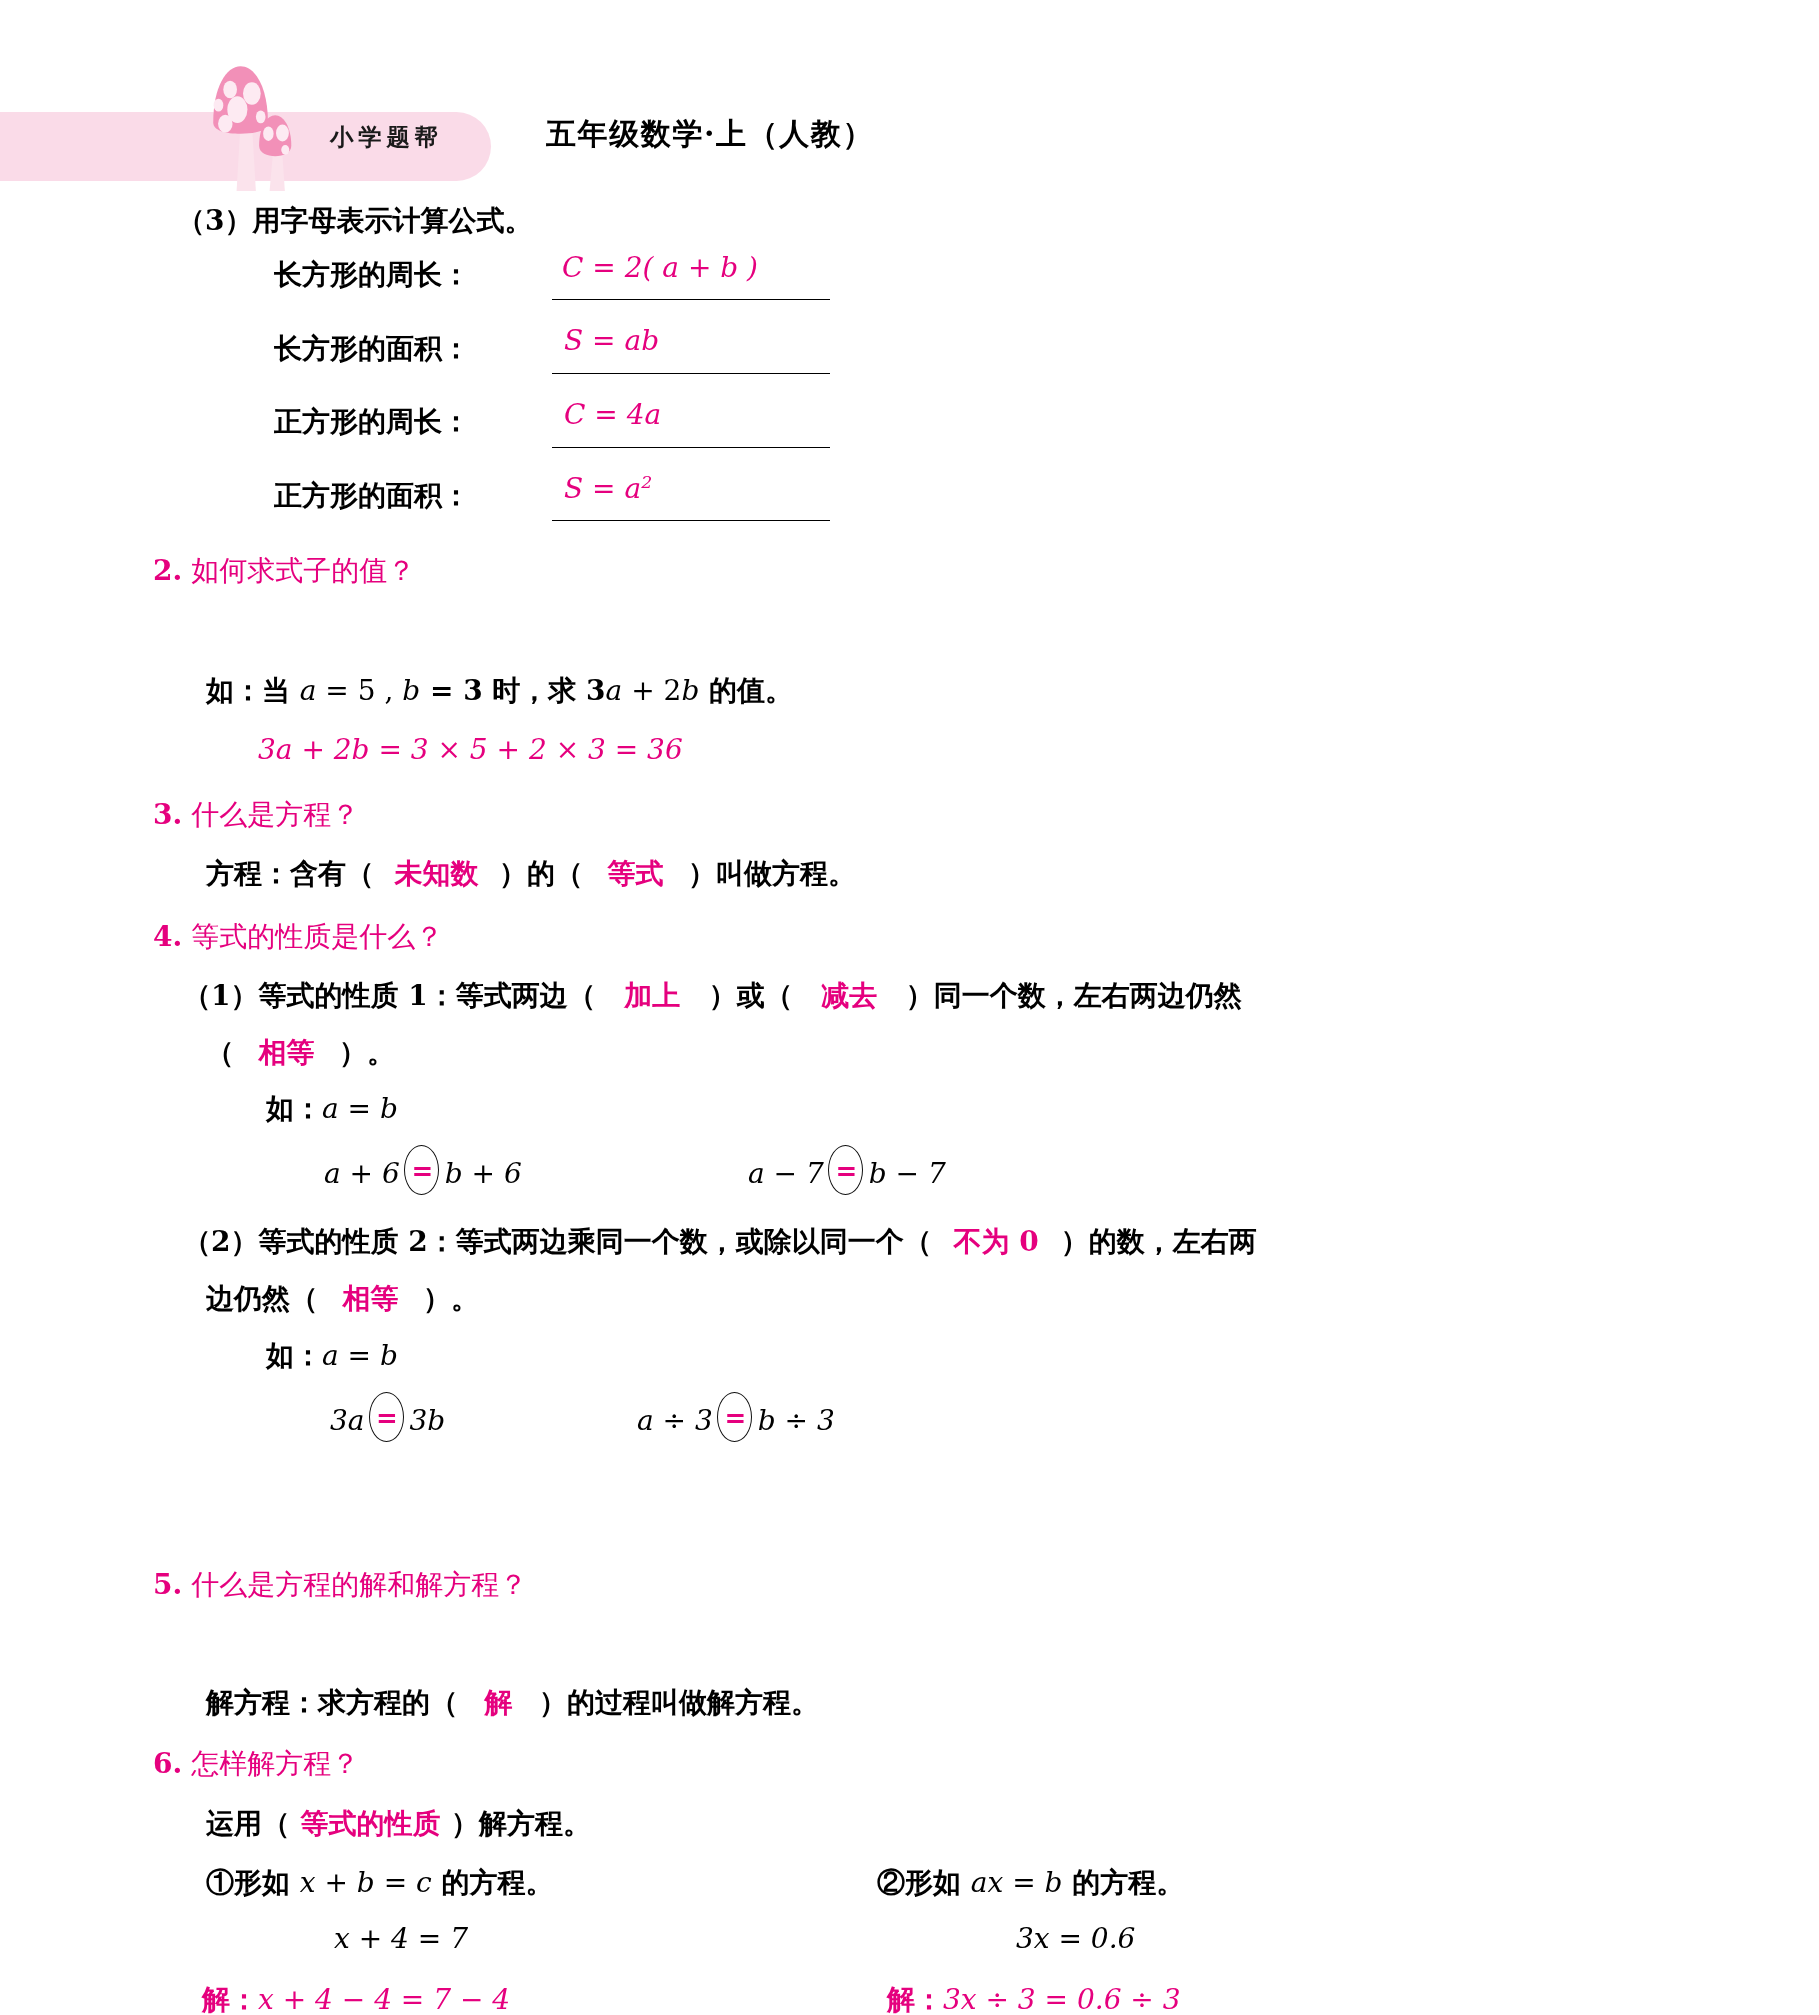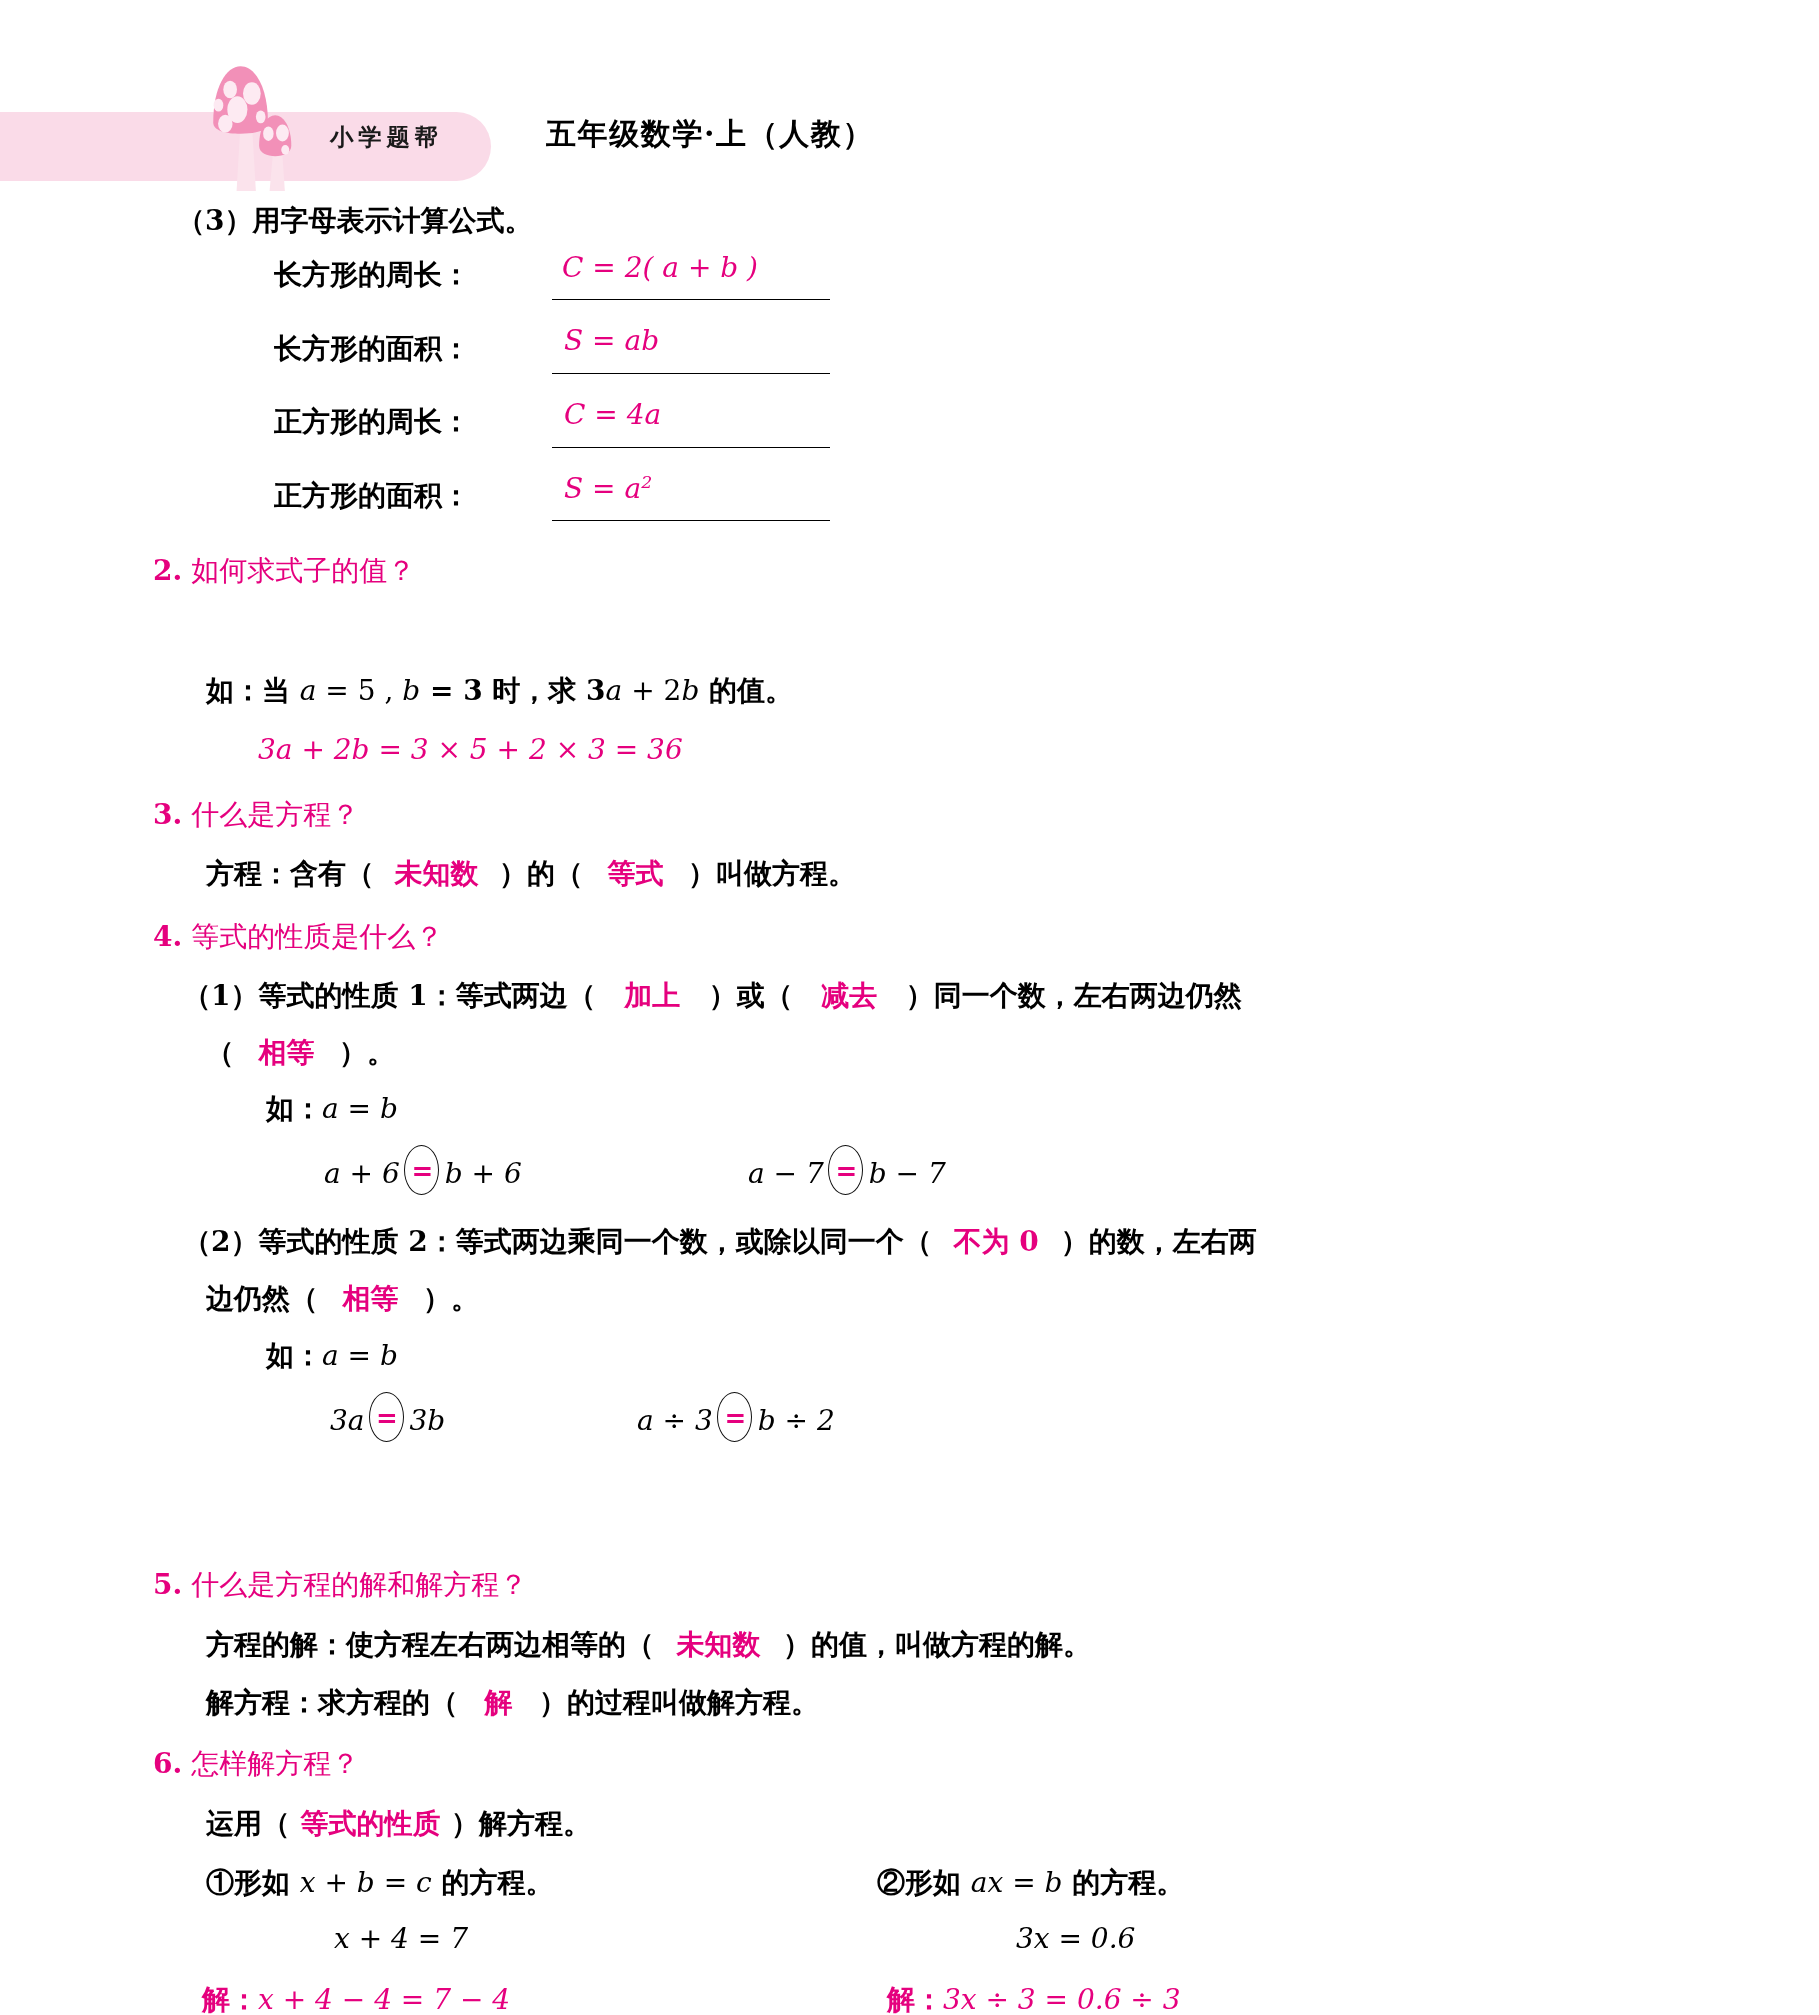--- a/index.html
+++ b/index.html
@@ -171,31 +171,28 @@
 
   <div class="row t1" style="left:266px;top:1337px;">
     <span class="zh">如：</span><span class="mi">a</span><span class="mn"> = </span><span class="mi">b</span>
   </div>
 
   <div class="row" style="left:330px;top:1392px;font-size:28px;">
     <span class="mi">3a</span><span class="circ"><span class="ring"></span><span class="eq">=</span></span><span class="mi">3b</span>
   </div>
 
   <div class="row" style="left:637px;top:1392px;font-size:28px;">
-    <span class="mi">a ÷ 3</span><span class="circ"><span class="ring"></span><span class="eq">=</span></span><span class="mi">b ÷ 2</span>
+    <span class="mi">a ÷ 3</span><span class="circ"><span class="ring"></span><span class="eq">=</span></span><span class="mi">b ÷ 3</span>
   </div>
 
   <div class="row" style="left:153px;top:1566px;">
     <span class="qnum qhead">5.</span>
     <span class="zh qhead" style="margin-left:7.3px;">什么是方程的解和解方程？</span>
   </div>
 
-  <div class="row zh t1" style="left:206px;top:1626px;">
-    <span>方程的解：使方程左右两边相等的（</span><span class="blank pink" style="width:129px;">未知数</span><span>）的值，叫做方程的解。</span>
-  </div>
 
   <div class="row zh t1" style="left:206px;top:1684px;">
     <span>解方程：求方程的（</span><span class="blank pink" style="width:81px;">解</span><span>）的过程叫做解方程。</span>
   </div>
 
   <div class="row" style="left:153px;top:1745px;">
     <span class="qnum qhead">6.</span>
     <span class="zh qhead" style="margin-left:7.3px;">怎样解方程？</span>
   </div>
 

